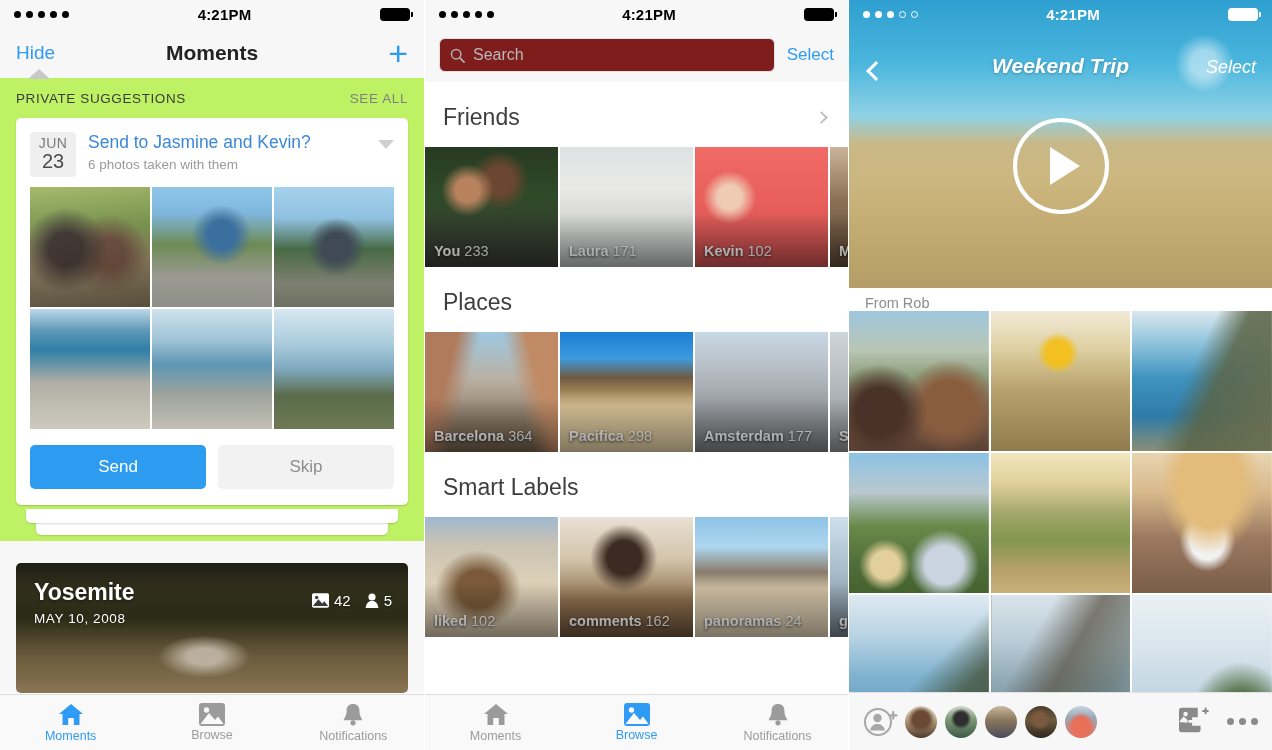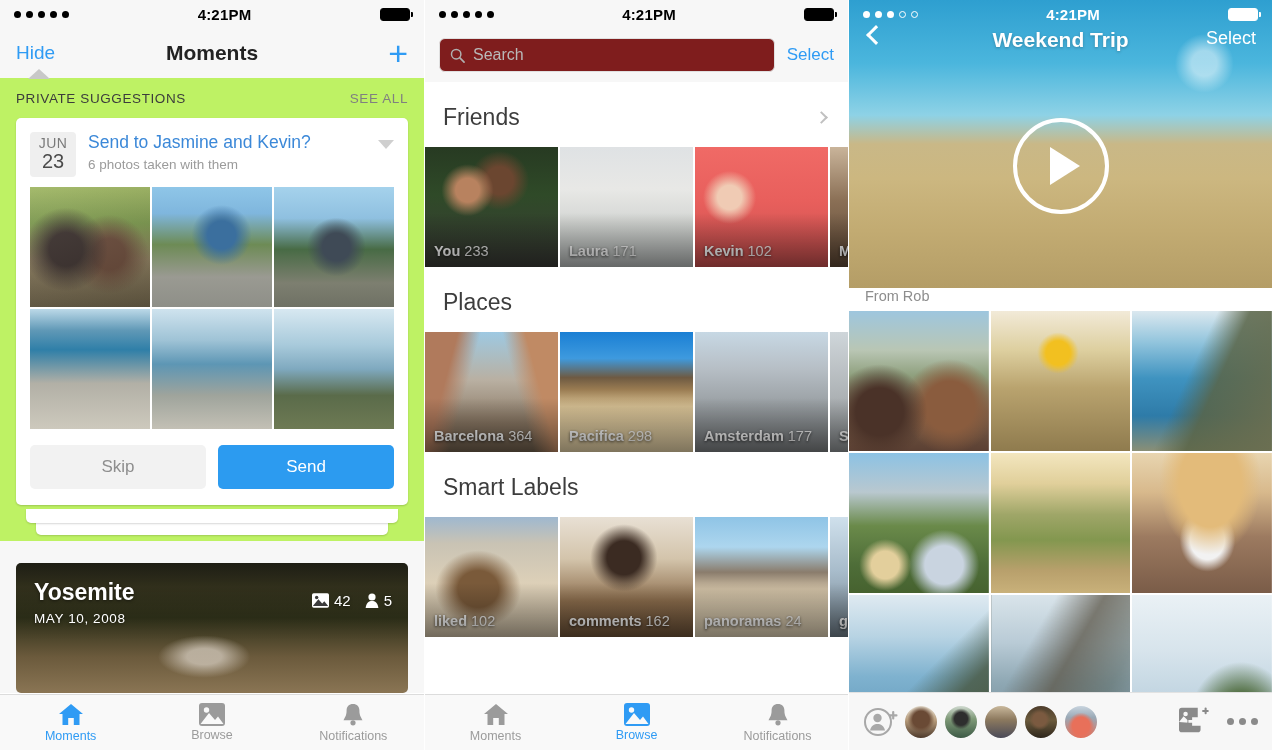--- a/index.html
+++ b/index.html
@@ -101,28 +101,28 @@
   .hstrip { display:flex; gap:2px; overflow:hidden; }
   .hcell { width:133px; height:120px; flex:none; position:relative; background-size:cover; background-position:center; }
   .hcell .cap { position:absolute; left:9px; bottom:8px; color:#fff; font-size:14.5px; text-shadow:0 1px 3px rgba(0,0,0,.7); white-space:nowrap; }
   .hcell .cap b { font-weight:bold; }
   .hcell .cap i { font-style:normal; font-weight:normal; opacity:.92; margin-left:4px; }
   .hcell:after { content:""; position:absolute; inset:0; background:linear-gradient(to top, rgba(0,0,0,.45) 0%, rgba(0,0,0,0) 45%); }
 
   
   .hero { position:absolute; left:0; top:0; right:0; height:288px; overflow:hidden; }
   .hero-img { position:absolute; inset:0; }
-  .hero-nav { position:relative; z-index:4; height:50px; display:flex; align-items:flex-start; justify-content:space-between; padding:0 16px; }
+  .hero-nav { position:relative; z-index:4; height:50px; display:flex; align-items:flex-end; justify-content:space-between; padding:0 16px;font-style:italic; }
   .hero-nav .nav-title { font-size:21px; font-weight:bold; color:#fff; position:absolute; left:0; right:0; text-align:center; text-shadow:0 1px 3px rgba(0,0,0,.25); }
   .back-chev { width:14px; height:14px; border-left:3px solid #fff; border-bottom:3px solid #fff; transform:rotate(45deg); margin-left:4px; }
   .hero-select { font-size:18px; color:#fff; z-index:5; }
   .play-btn { position:absolute; left:50%; top:166px; transform:translate(-50%,-50%); width:96px; height:96px; border:4px solid #fff; border-radius:50%; display:flex; align-items:center; justify-content:center; z-index:3; }
   .play-tri { width:0; height:0; border-left:30px solid #fff; border-top:19px solid transparent; border-bottom:19px solid transparent; margin-left:9px; }
 
-  .from-row { position:absolute; top:288px; left:0; right:0; height:30px; display:flex; padding-left:16px; background:#fff; }
+  .from-row { position:absolute; top:288px; left:0; right:0; height:30px; display:flex; align-items:center; padding-left:16px; background:#fff; }
   .from-row span { font-size:14.5px; color:#8d8d8d; }
 
   .grid3 { position:absolute; top:311px; left:0; right:0; display:grid; grid-template-columns:repeat(3,1fr); gap:2px; }
   .g3cell { height:140px; background-size:cover; background-position:center; }
 
   .facepile { position:absolute; left:0; right:0; bottom:0; height:58px; background:#f7f7f7; border-top:1px solid #e2e2e2; display:flex; align-items:center; padding:0 14px; }
   .faces { display:flex; align-items:center; }
   .face { width:36px; height:36px; border-radius:50%; background-size:cover; background-position:center; margin-right:4px; border:2px solid #f7f7f7; }
   .addface { width:36px; height:36px; border-radius:50%; position:relative; margin-right:4px; display:flex; align-items:center; justify-content:center; }
   .fp-spacer { flex:1; }
@@ -194,22 +194,22 @@
               linear-gradient(to bottom, #a5d2ec 0%, #8fc0e0 26%, #486b45 52%, #7d7f70 80%, #6f7164 100%);"></div>
             <div class="ph" style="background-image:
               linear-gradient(to bottom, #bcd9e8 0%, #5f98b6 18%, #2f7fa8 34%, #b2b0a6 62%, #cdc9bd 100%);"></div>
             <div class="ph" style="background-image:
               linear-gradient(to bottom, #cfe3ee 0%, #9fc3d6 26%, #5d96b4 46%, #9fa49c 72%, #c3c0b5 100%);"></div>
             <div class="ph" style="background-image:
               linear-gradient(to bottom, #d7e8f1 0%, #a8cadb 30%, #7fa9bf 50%, #5a6b4a 72%, #6e7a54 100%);"></div>
           </div>
 
           <div class="card-actions">
+            <div class="btn btn-send">Send</div>
             <div class="btn btn-skip">Skip</div>
-            <div class="btn btn-send">Send</div>
           </div>
         </div>
       </div>
     </div>
 
     <div class="album-wrap">
       <div class="album">
         <div class="album-img" style="background-image:
           radial-gradient(ellipse at 48% 72%, rgba(200,190,175,.85) 0 6%, rgba(200,190,175,0) 16%),
           linear-gradient(to bottom, #2a2a1c 0%, #3c3a22 18%, #2e3019 42%, #6b5a3c 72%, #8a7554 100%);"></div>

